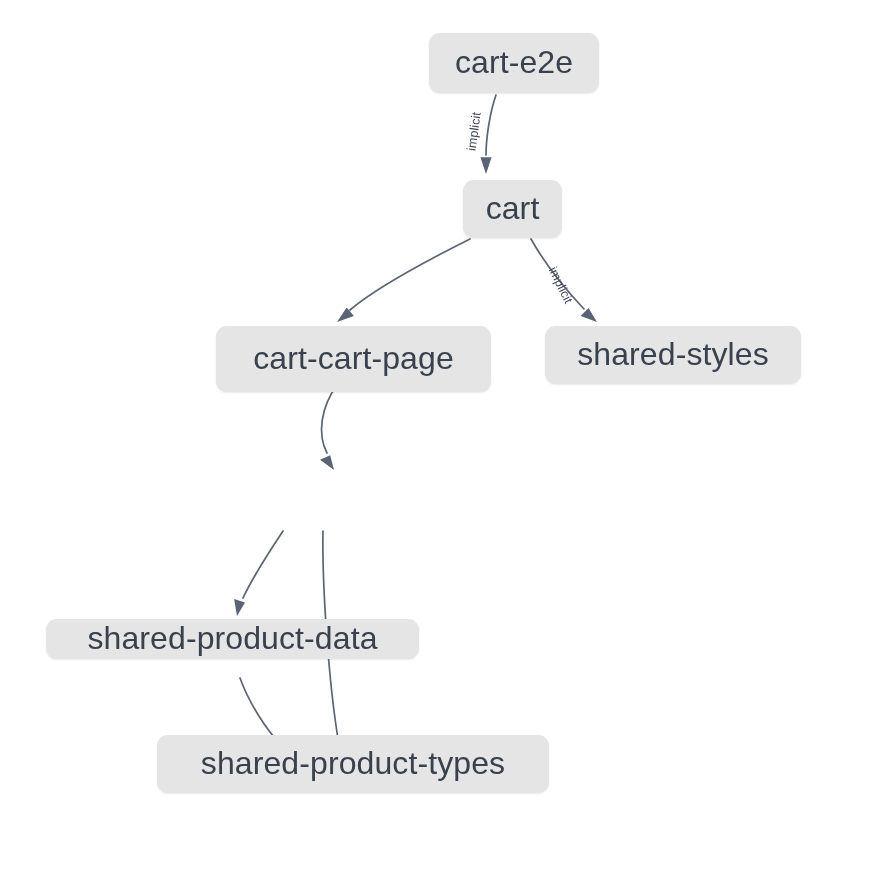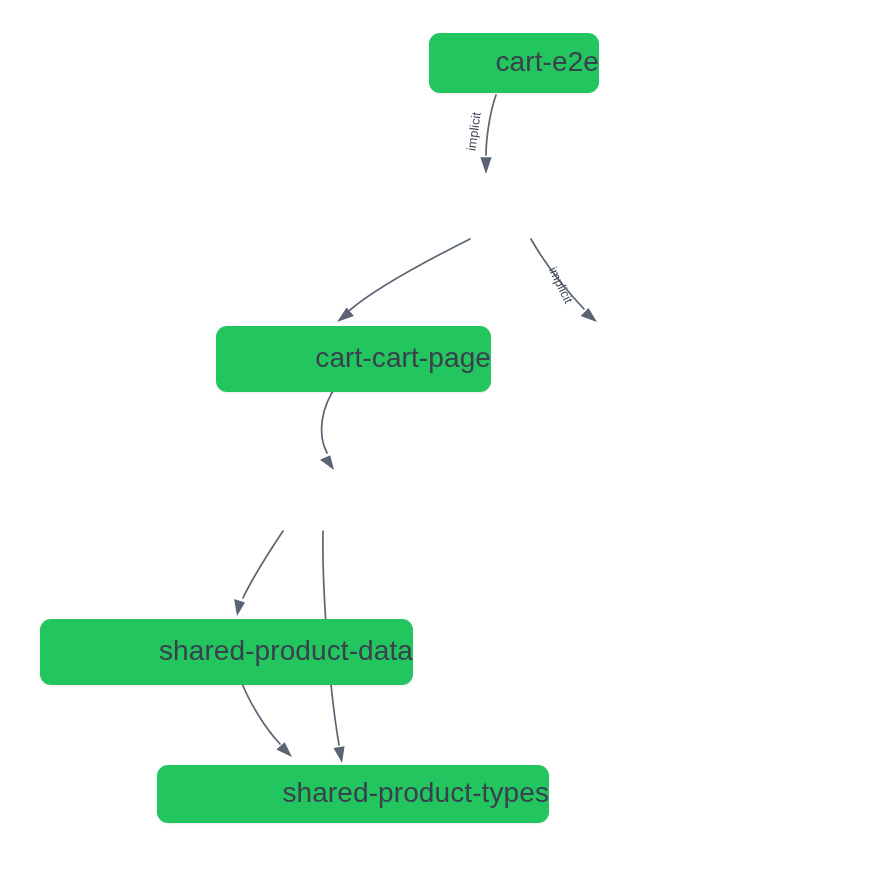--- a/index.html
+++ b/index.html
@@ -41,27 +41,27 @@
   }
   .edge-label {
     font-family: "Liberation Sans", "DejaVu Sans", sans-serif;
     font-size: 12.5px;
     fill: #3f4757;
     letter-spacing: 0.1px;
   }
   .node {
     position: absolute;
     box-sizing: border-box;
-    background: #22c55e;
+    background: #e5e5e5;
     border-radius: 11px;
     display: flex;
     align-items: center;
-    justify-content: flex-end;
+    justify-content: center;
     color: #39404e;
-    font-size: 28px;
+    font-size: 32px;
     font-weight: 400;
     letter-spacing: 0.1px;
     white-space: nowrap;
     box-shadow: 0 1px 2px rgba(40, 50, 70, 0.10);
   }
   .node-label {
     display: block;
     line-height: 1;
     padding-bottom: 2px;
   }
@@ -109,28 +109,34 @@
       <path class="edge-path" d="M 240 678 C 249 703, 266 729, 280 744"></path>
       <polygon class="edge-arrow" points="292,757 276.3,749.6 284.7,742.2"></polygon>
     </g>
 
   </svg>
 
   <div class="node" style="left:429px; top:33px; width:170px; height:60px;">
     <span class="node-label">cart-e2e</span>
   </div>
 
+  <div class="node" style="left:463px; top:180px; width:99px; height:58px;">
+    <span class="node-label">cart</span>
+  </div>
 
   <div class="node" style="left:216px; top:326px; width:275px; height:66px;">
     <span class="node-label">cart-cart-page</span>
   </div>
 
+  <div class="node" style="left:545px; top:326px; width:256px; height:58px;">
+    <span class="node-label">shared-styles</span>
+  </div>
 
 
-  <div class="node" style="left:40px; top:619px; width:373px; height:66px;">
+  <div class="node" style="left:46px; top:619px; width:373px; height:40px;">
     <span class="node-label">shared-product-data</span>
   </div>
 
-  <div class="node" style="left:157px; top:765px; width:392px; height:58px;">
+  <div class="node" style="left:157px; top:735px; width:392px; height:58px;">
     <span class="node-label">shared-product-types</span>
   </div>
 
 </div>
 
 </body></html>

